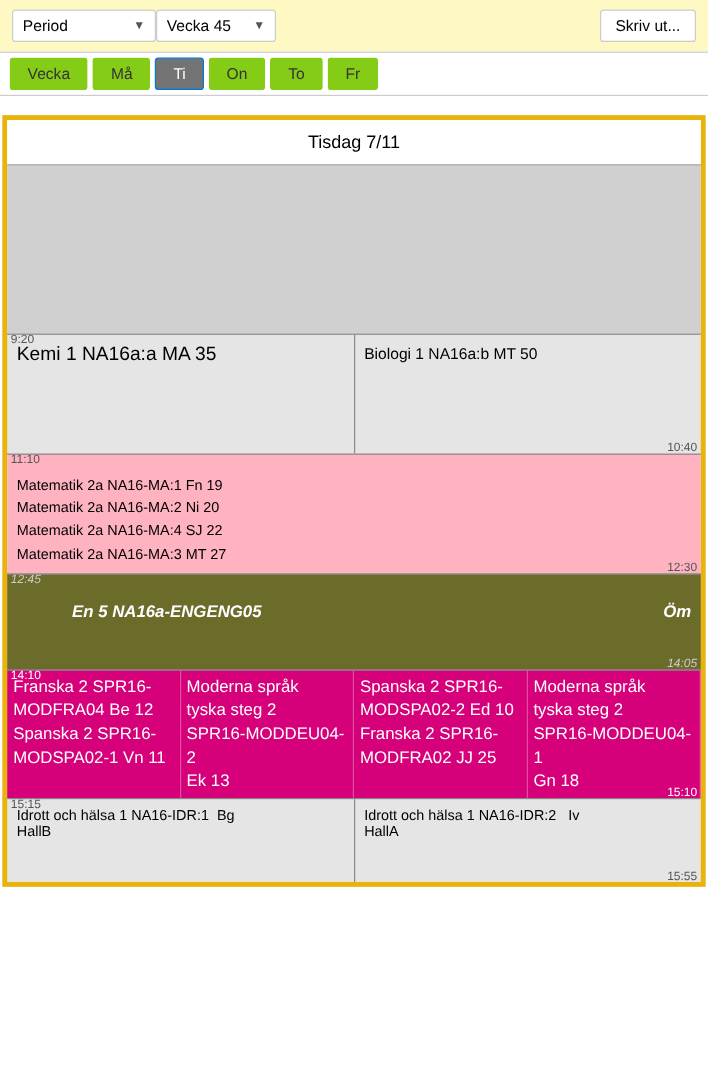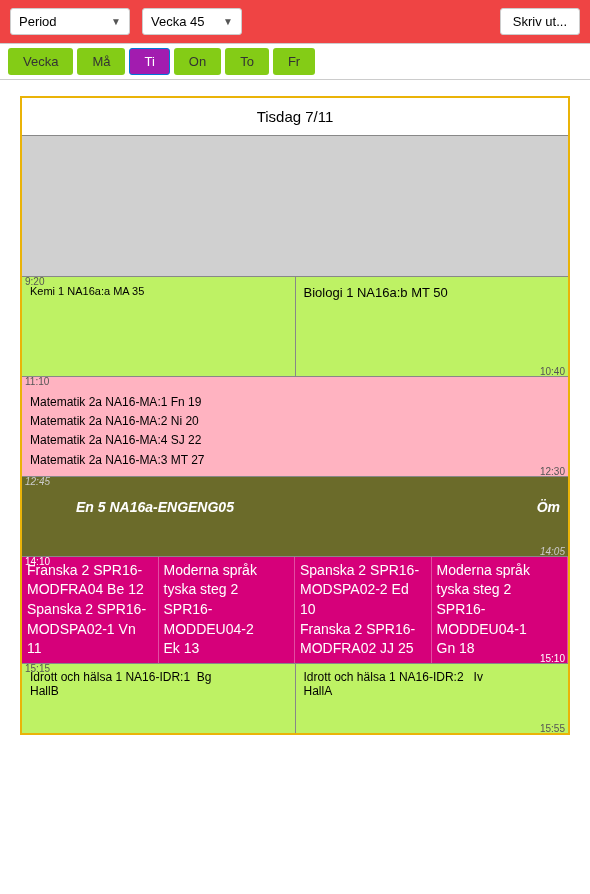--- a/index.html
+++ b/index.html
@@ -8,22 +8,22 @@
       font-size: 12px;
       background: #fff;
       width: 590px;
     }
 
     
     .top-bar {
       display: flex;
       align-items: center;
       padding: 8px 10px;
-      gap: 12px;
-      background: #ef4444;
+      gap: 0;
+      background: #fef9c3;
     }
     .dropdown {
       display: flex;
       align-items: center;
       border: 1px solid #ccc;
       border-radius: 3px;
       padding: 5px 8px;
       background: #fff;
       cursor: pointer;
       font-size: 13px;
@@ -59,31 +59,31 @@
       padding: 5px 14px;
       border: 1px solid transparent;
       border-radius: 3px;
       cursor: pointer;
       font-size: 13px;
       font-weight: 500;
       background: #84cc16;
       color: #333;
     }
     .day-tab.active {
-      background: #a21caf;
+      background: #737373;
       color: #fff;
       border-color: #0078d7;
     }
 
     
     .schedule {
-      border: 2px solid #eab308;
-      margin: 16px 20px;
-      position: relative;
-      background: #bef264;
+      border: 4px solid #eab308;
+      margin: 16px 2px;
+      position: relative;
+      background: #e5e5e5;
     }
 
     
     .day-header {
       text-align: center;
       padding: 10px;
       font-size: 15px;
       border-bottom: 1px solid #888;
       background: #fff;
     }
@@ -110,21 +110,21 @@
       height: 100px;
       position: relative;
     }
     .row-920 .time-label { top: -1px; }
     .cell-left {
       flex: 1;
       border-right: 1px solid #888;
       padding: 8px;
       display: flex;
       align-items: flex-start;
-      font-size: 11px;
+      font-size: 16px;
     }
     .cell-right {
       flex: 1;
       padding: 8px;
       display: flex;
       align-items: flex-start;
       font-size: 13px;
     }
 
     

